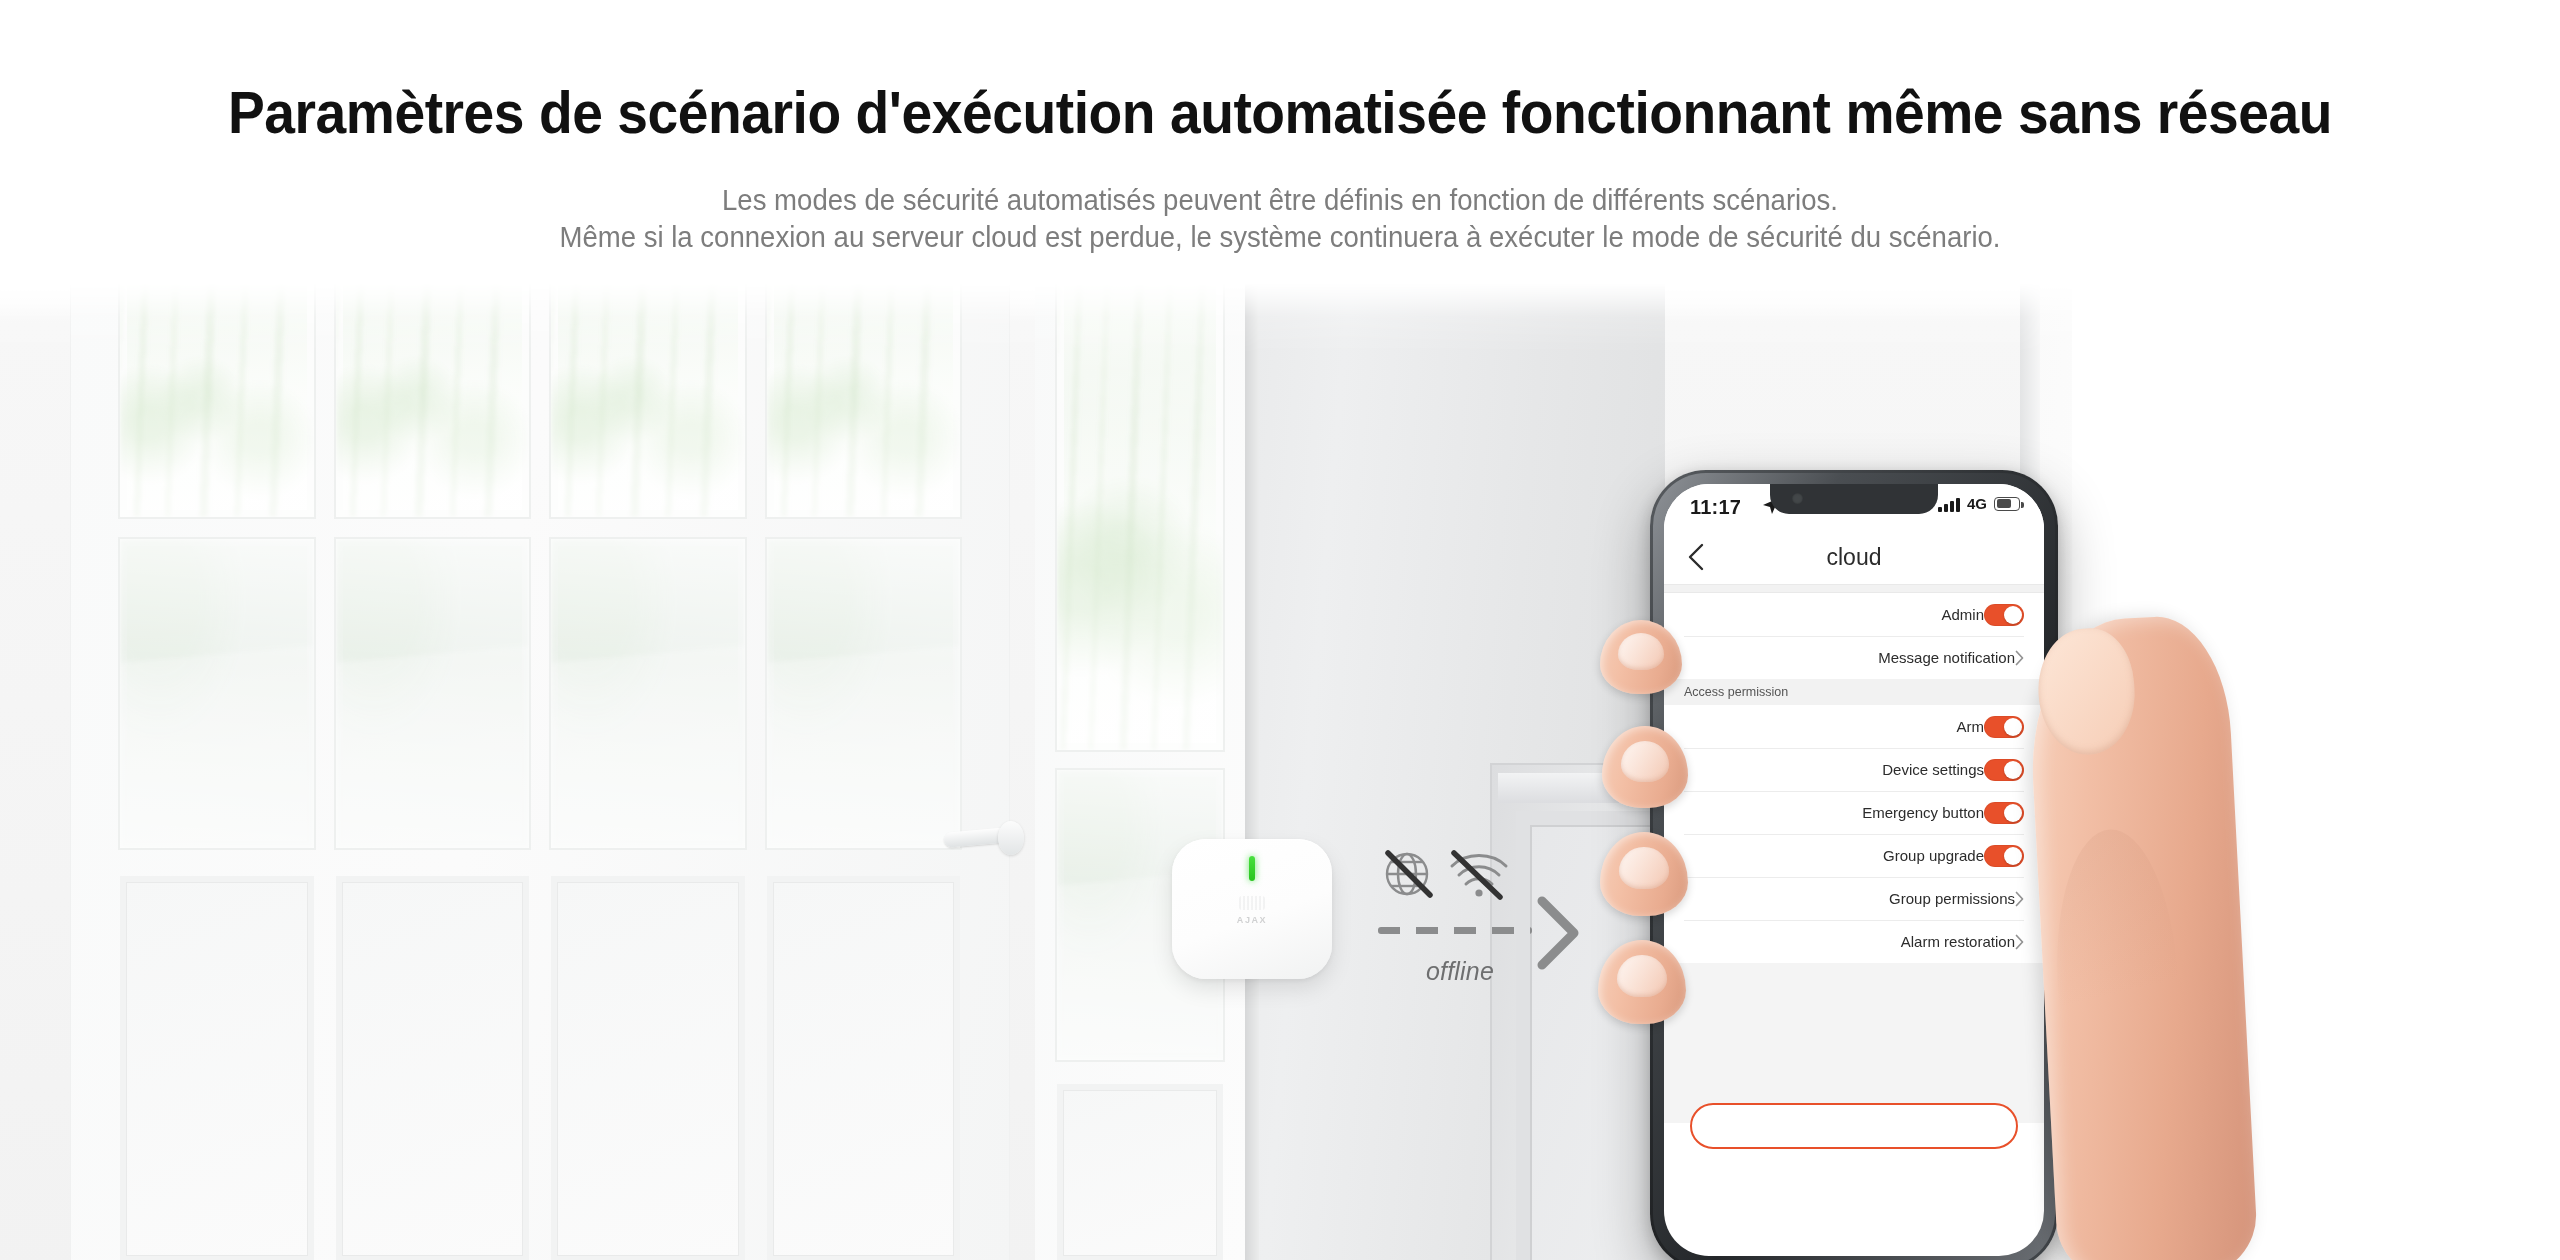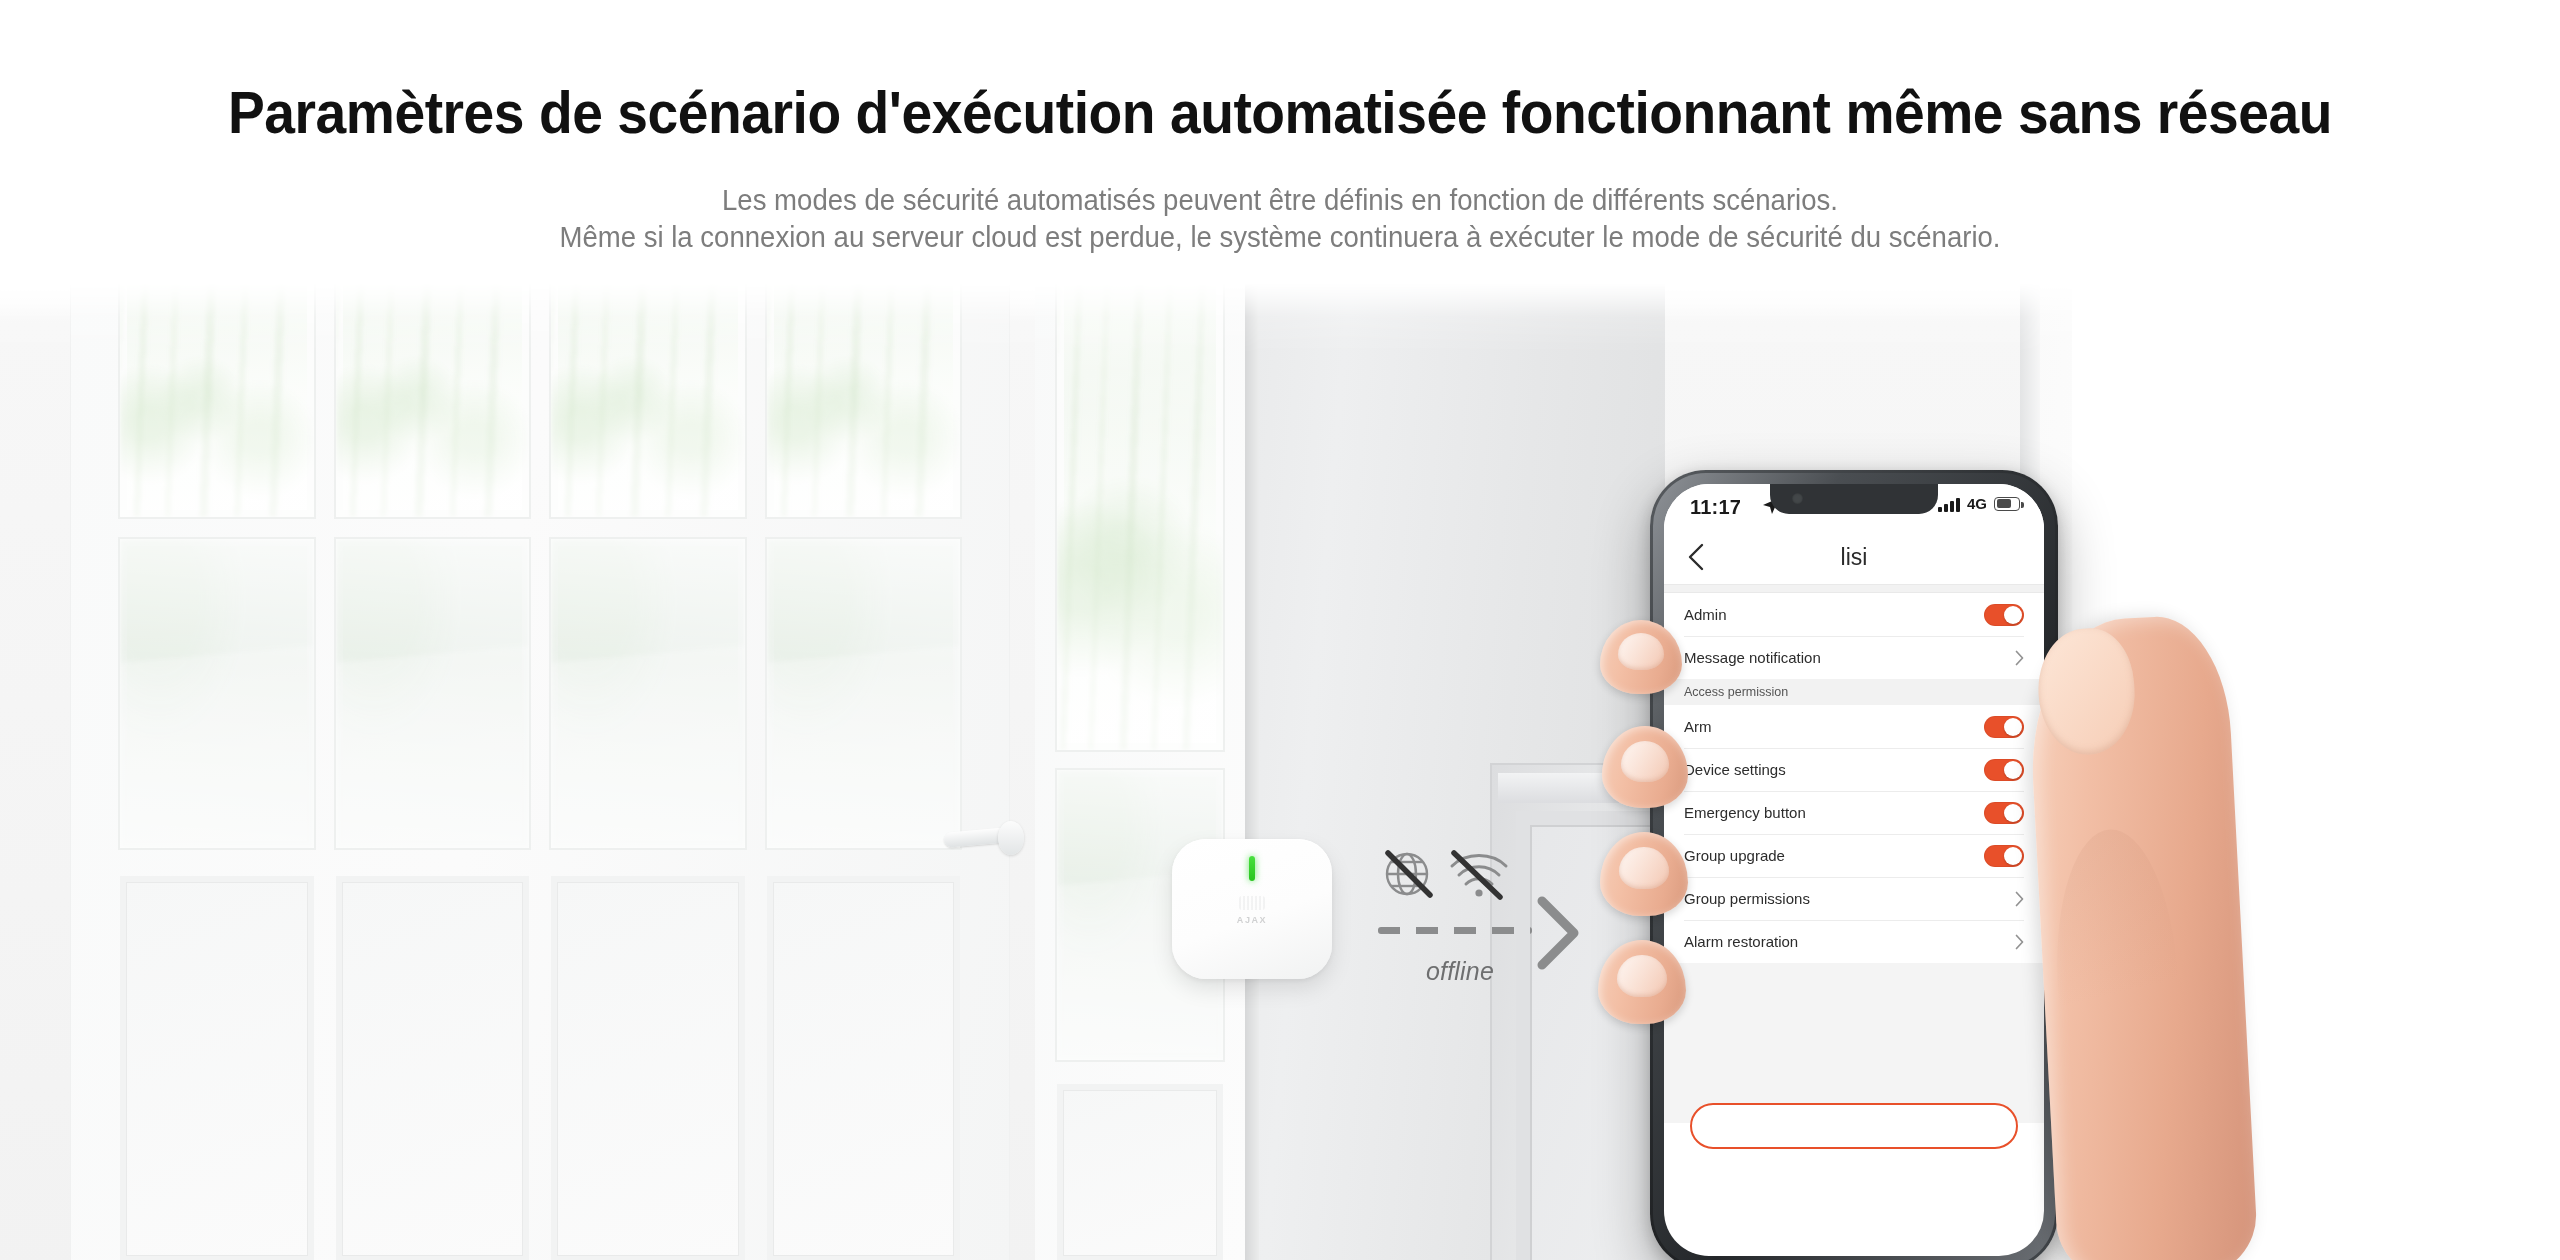--- a/index.html
+++ b/index.html
@@ -171,21 +171,21 @@
     border-radius:50%; background:#434749; box-shadow:inset 0 0 2px #25282a; }
 
   .navbar { position:relative; height:54px; background:#fff; }
   .navbar .back { position:absolute; left:22px; top:13px; width:20px; height:28px;
     cursor:pointer; }
   .navbar .nav-title { position:absolute; left:0; top:14px; width:100%; text-align:center;
     font-size:23px; color:#2b2b2b; }
   .list-gap { height:9px; background:#f2f2f2; border-top:1px solid #e9e9e9;
     border-bottom:1px solid #e9e9e9; }
 
-  .list { background:#6d28d9; }
+  .list { background:#6d28d9;text-align:right; }
   .row { position:relative; height:43px; display:flex; align-items:center;
     padding:0 20px; background:#fff; cursor:pointer; }
   .row + .row::before { content:""; position:absolute; left:20px; right:20px; top:0;
     height:1px; background:#ececec; }
   .row .label { font-size:15px; color:#2c2c2c; flex:1; }
   .chev { width:9px; height:16px; opacity:.55; }
   .toggle { width:40px; height:22px; border-radius:11px; position:relative;
     background:#e8502a; box-shadow:inset 0 0 0 1px rgba(0,0,0,.05); }
   .toggle i { position:absolute; right:2px; top:2px; width:18px; height:18px;
     border-radius:50%; background:#fff; box-shadow:0 1px 2px rgba(0,0,0,.22); display:block; }
@@ -336,21 +336,21 @@
               <span class="sb-batt">
                   <i></i>
                 </span>
             </div>
           </div>
 
           <div class="navbar">
             <svg class="back" viewBox="0 0 20 28">
               <path d="M16 2 L4 14 L16 26" fill="none" stroke="#2b2b2b" stroke-width="2.4" stroke-linecap="round" stroke-linejoin="round"></path>
             </svg>
-            <div class="nav-title">lisi</div>
+            <div class="nav-title">cloud</div>
           </div>
 
           <div class="list-gap"></div>
 
           <div class="list">
             <div class="row">
               <span class="label">Admin</span>
               <span class="toggle">
                   <i></i>
                 </span>

